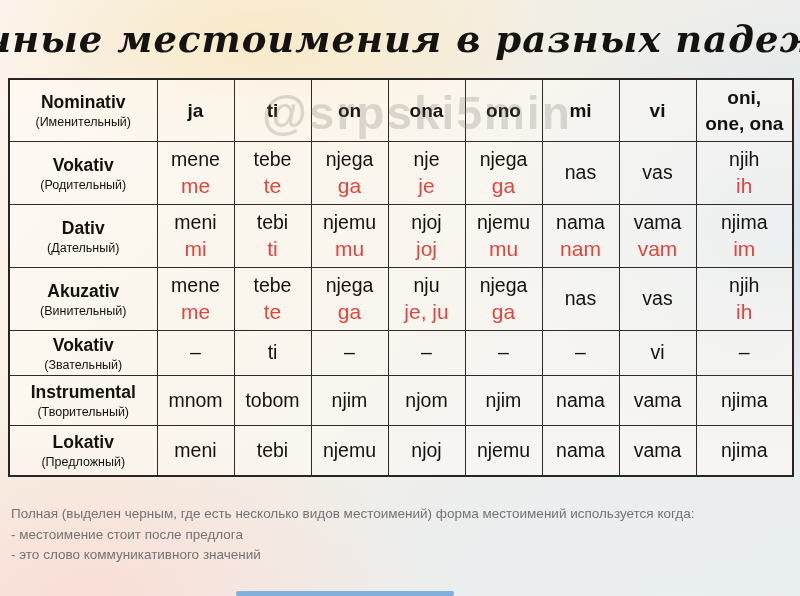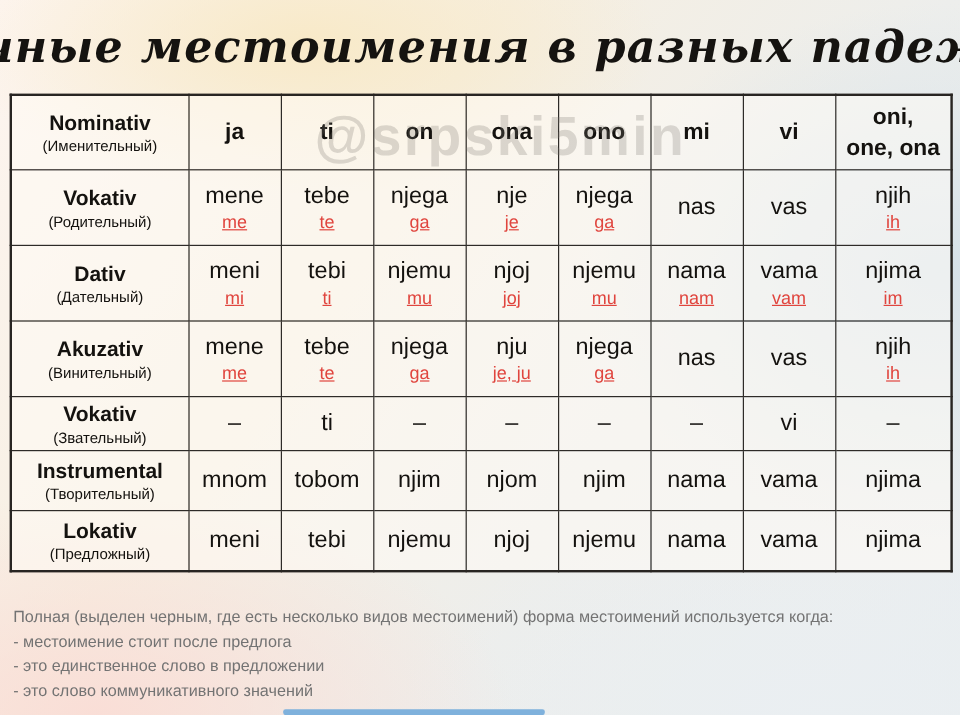--- a/index.html
+++ b/index.html
@@ -36,21 +36,21 @@
   }
   tr.h64 td { height: 61px; }
   tr.h65 td { height: 62px; }
   tr.h47 td { height: 44px; margin-left: 16px; }
   tr.h52 td { height: 49px; margin-top: 40px; }
   td.case { background: #f4d274; }
   td.colhead { background: rgba(205,198,192,0.72); font-weight: 700; font-size: 19px; color: #14120f; white-space: pre-line; line-height: 1.35; }
   .case-name { font-weight: 700; font-size: 17.5px; color: #14120f; }
   .case-ru { font-size: 12.5px; color: #14120f; margin-top: 2px; }
   .full { font-size: 19.5px; color: #14120f; line-height: 1.3; }
-  .short { font-size: 15px; line-height: 1.3; white-space: nowrap; text-decoration: underline; }
+  .short { font-size: 21px; line-height: 1.3; white-space: nowrap; }
   .red { color: #e0453e; }
   .short:empty { display: none; }
   .footnote {
     position: absolute; left: 11px; top: 504px; width: 780px; z-index: 2;
     font-size: 13.5px; color: #737373; line-height: 1.52;
   }
   .bottom-bar {
     position: absolute; left: 236px; bottom: 0px; width: 218px; height: 5px;
     background: #7fb1dc; border-radius: 2px; z-index: 3;
   }
@@ -294,17 +294,16 @@
     <td>
           <div class="full">njima</div>
         </td>
   </tr>
 </tbody>
   </table>
 
 <div class="footnote">
   <div>Полная (выделен черным, где есть несколько видов местоимений) форма местоимений используется когда:</div>
   <div>- местоимение стоит после предлога</div>
-  <div>- это единственное слово в предложении</div>
   <div>- это слово коммуникативного значений</div>
 </div>
 
 <div class="bottom-bar"></div>
 
 </body></html>

